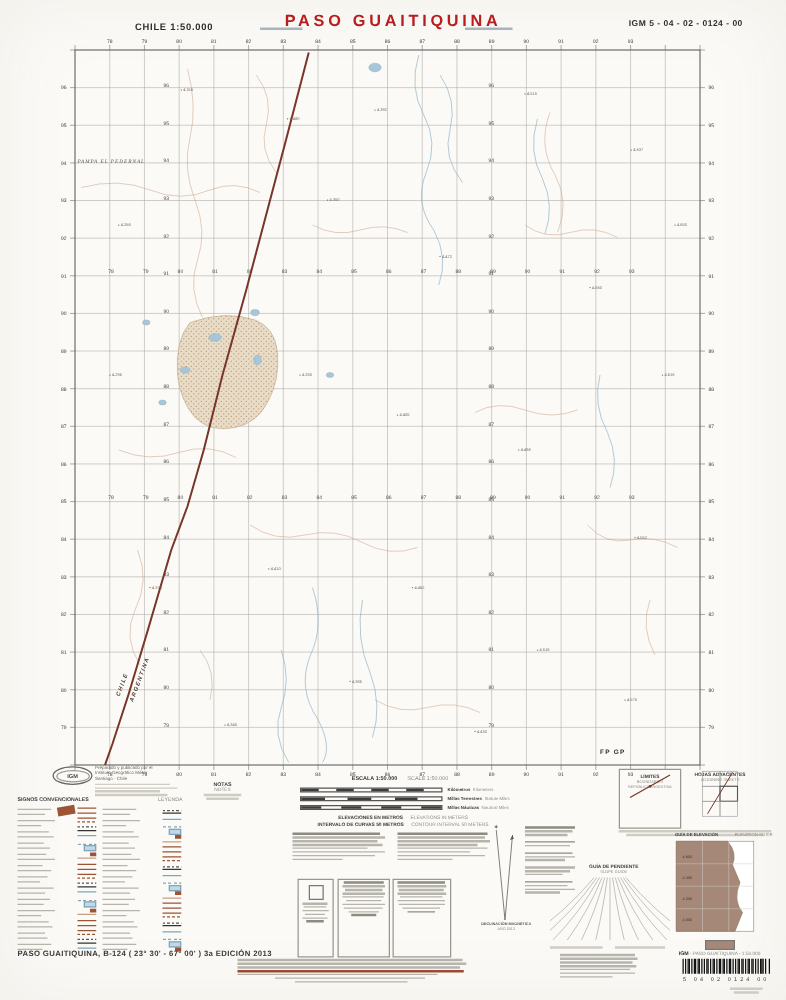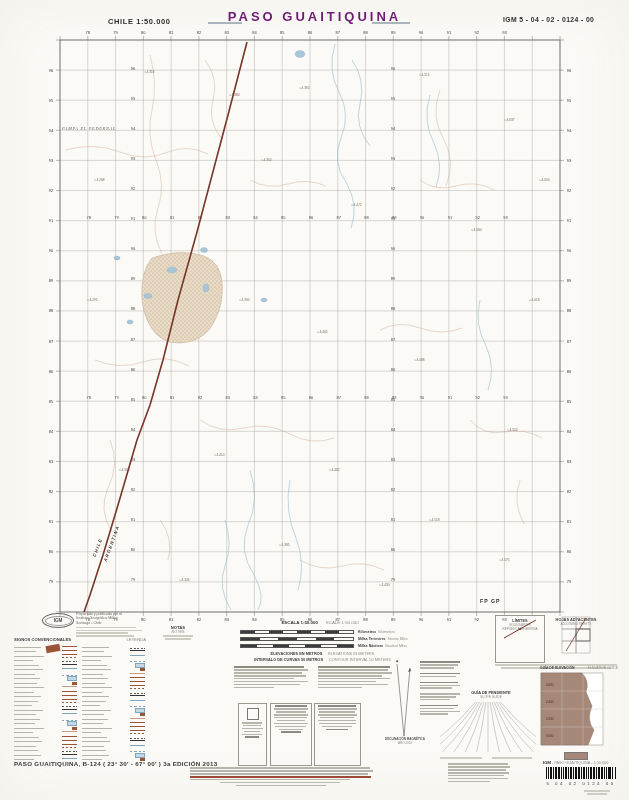--- a/index.html
+++ b/index.html
@@ -3,21 +3,21 @@
 <meta charset="utf-8">
 <style>
   html,body{margin:0;padding:0;background:#dededd;}
   .page{position:relative;width:629px;height:800px;background:#fbfaf6;overflow:hidden;
         font-family:"Liberation Sans",sans-serif;color:#333;
         box-shadow:inset 0 0 60px rgba(120,115,100,.08);}
   .abs{position:absolute;}
   .t{white-space:nowrap;}
   
   .hdr-left{left:108px;top:17px;font-size:7.5px;font-weight:bold;letter-spacing:.6px;color:#2e2e2e;}
-  .hdr-title{left:0;right:0;top:9px;text-align:center;font-size:13px;font-weight:bold;letter-spacing:3px;color:#701a75;}
+  .hdr-title{left:0;right:0;top:9px;text-align:center;font-size:13px;font-weight:bold;letter-spacing:3px;color:#b91c1c;}
   .hdr-right{left:503px;top:16px;font-size:6.8px;font-weight:bold;letter-spacing:.4px;color:#2e2e2e;}
   .hnote{height:1.6px;background:#a9b4bf;top:22px;}
   .n1{left:208px;width:34px;} .n2{left:372px;width:38px;}
   
   .b{height:1.5px;background:#b7b4ac;margin:1.4px 0;}
   .b.d{background:#8d8a82;} .b.r{background:#9a4a38;} .b.lt{background:#cfccc4;}
   
   .lg-title{left:14px;top:637px;width:132px;display:flex;justify-content:space-between;font-size:4.2px;}
   .lg-title .es{font-weight:bold;color:#3c3c3c;} .lg-title .en{color:#8a8a86;}
   .lgcol{top:645px;width:63px;}

